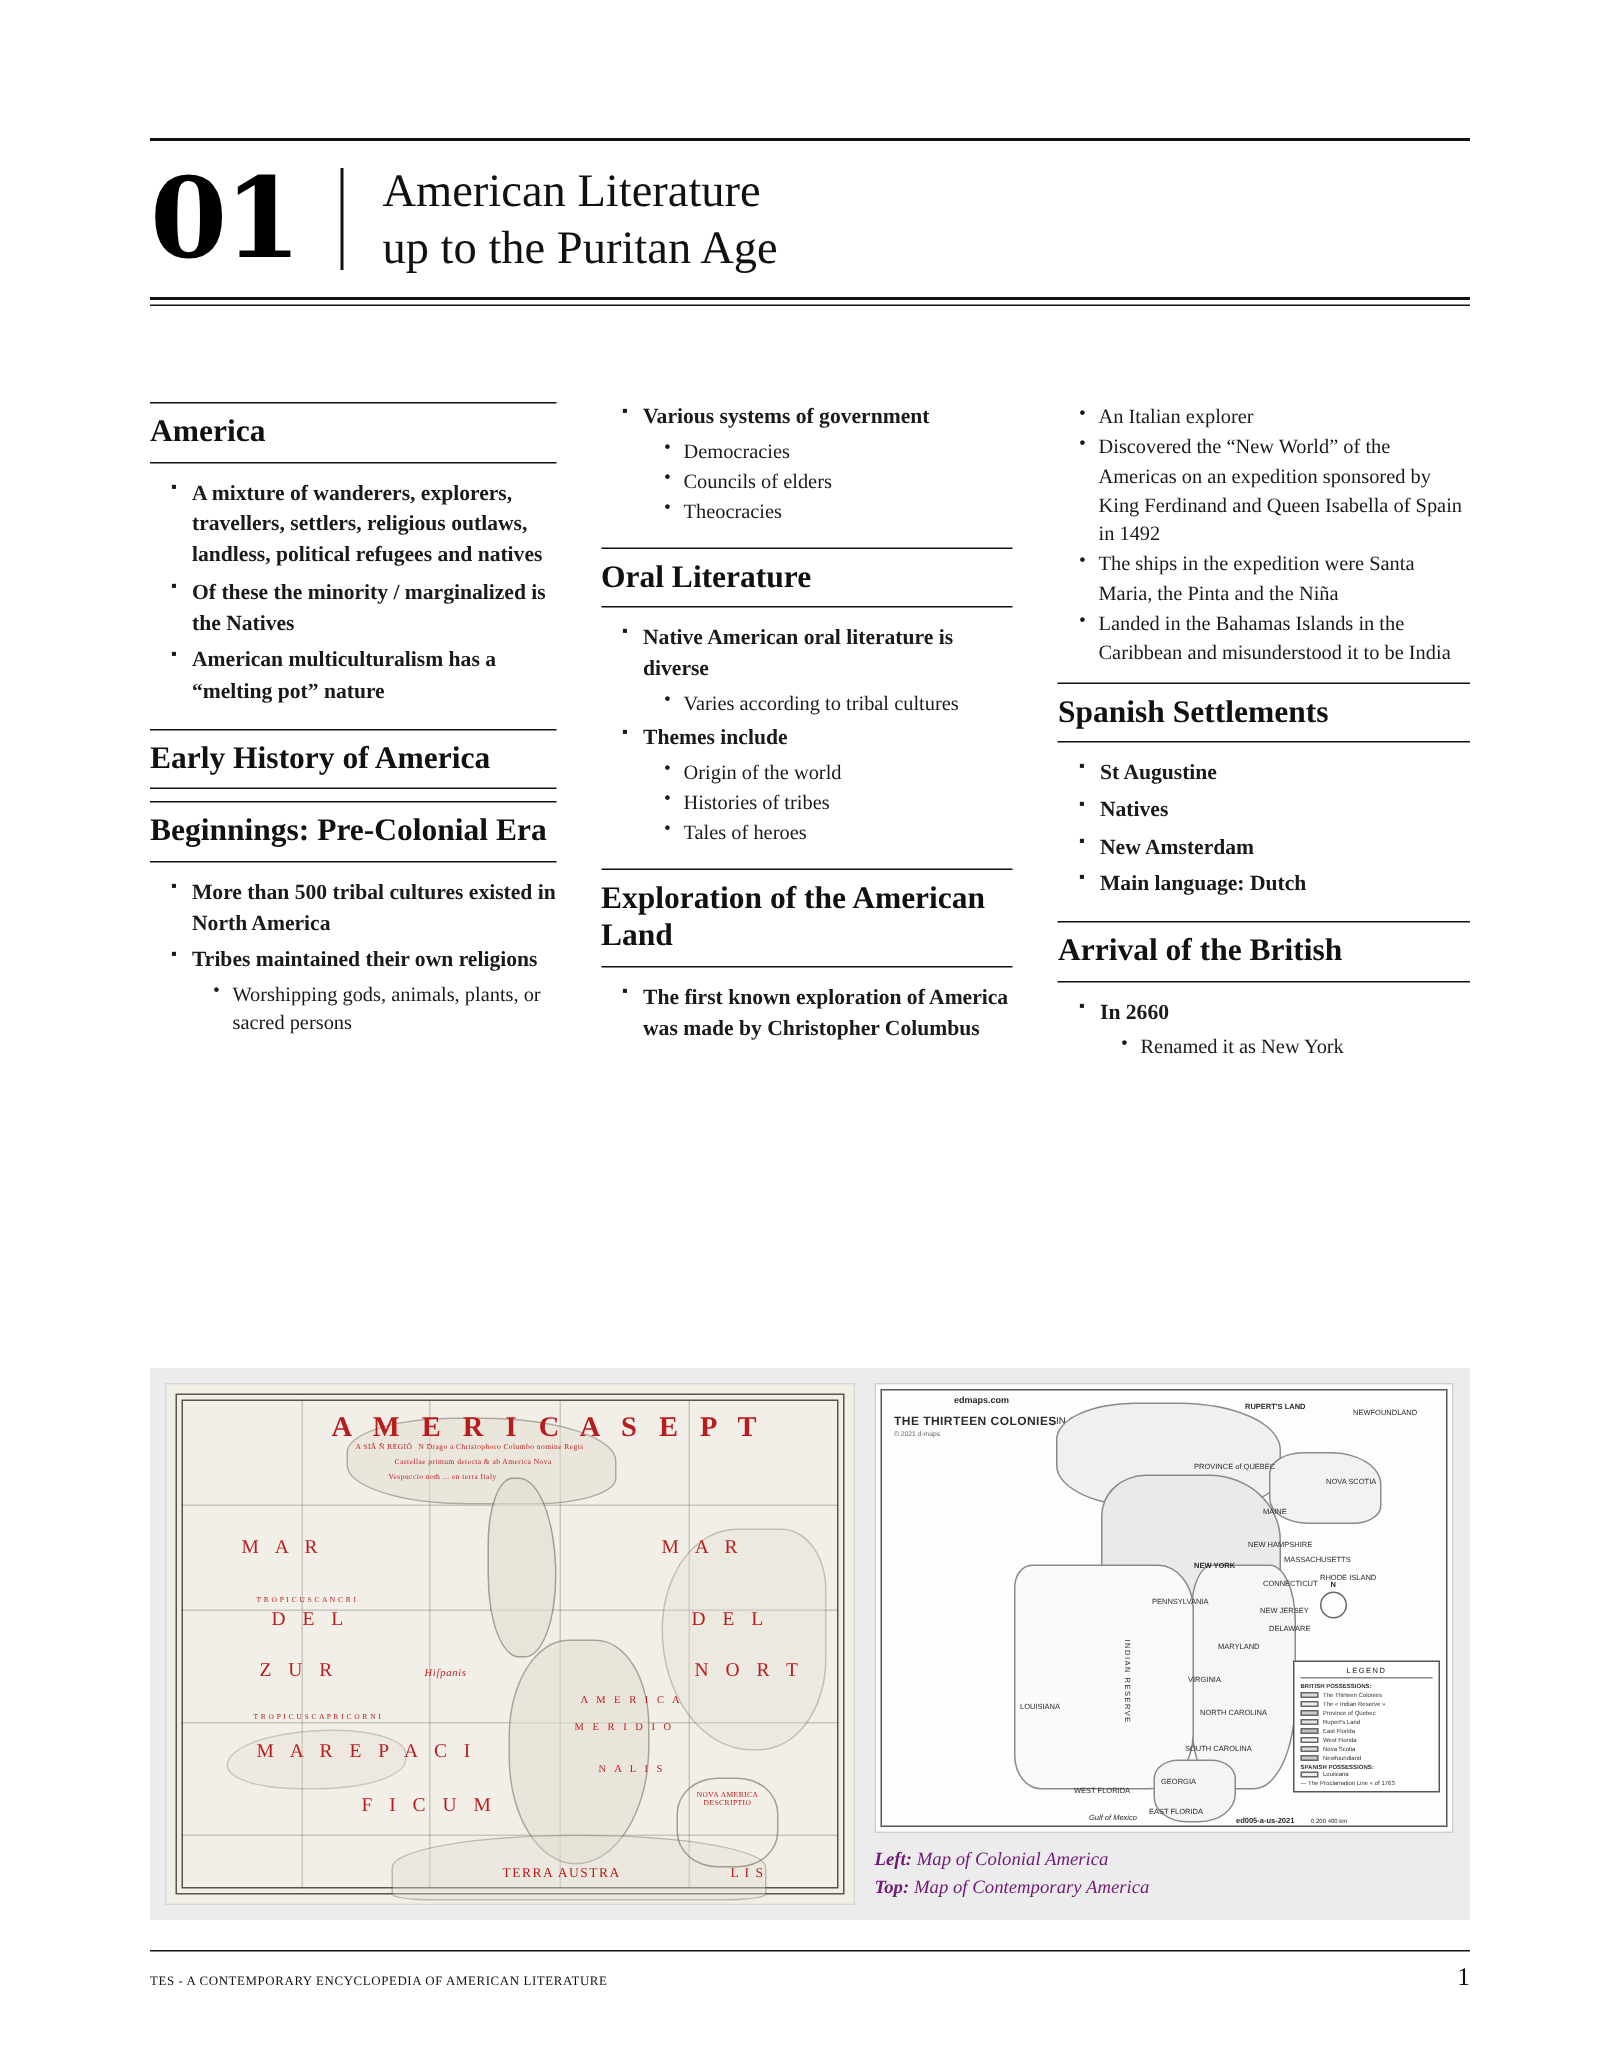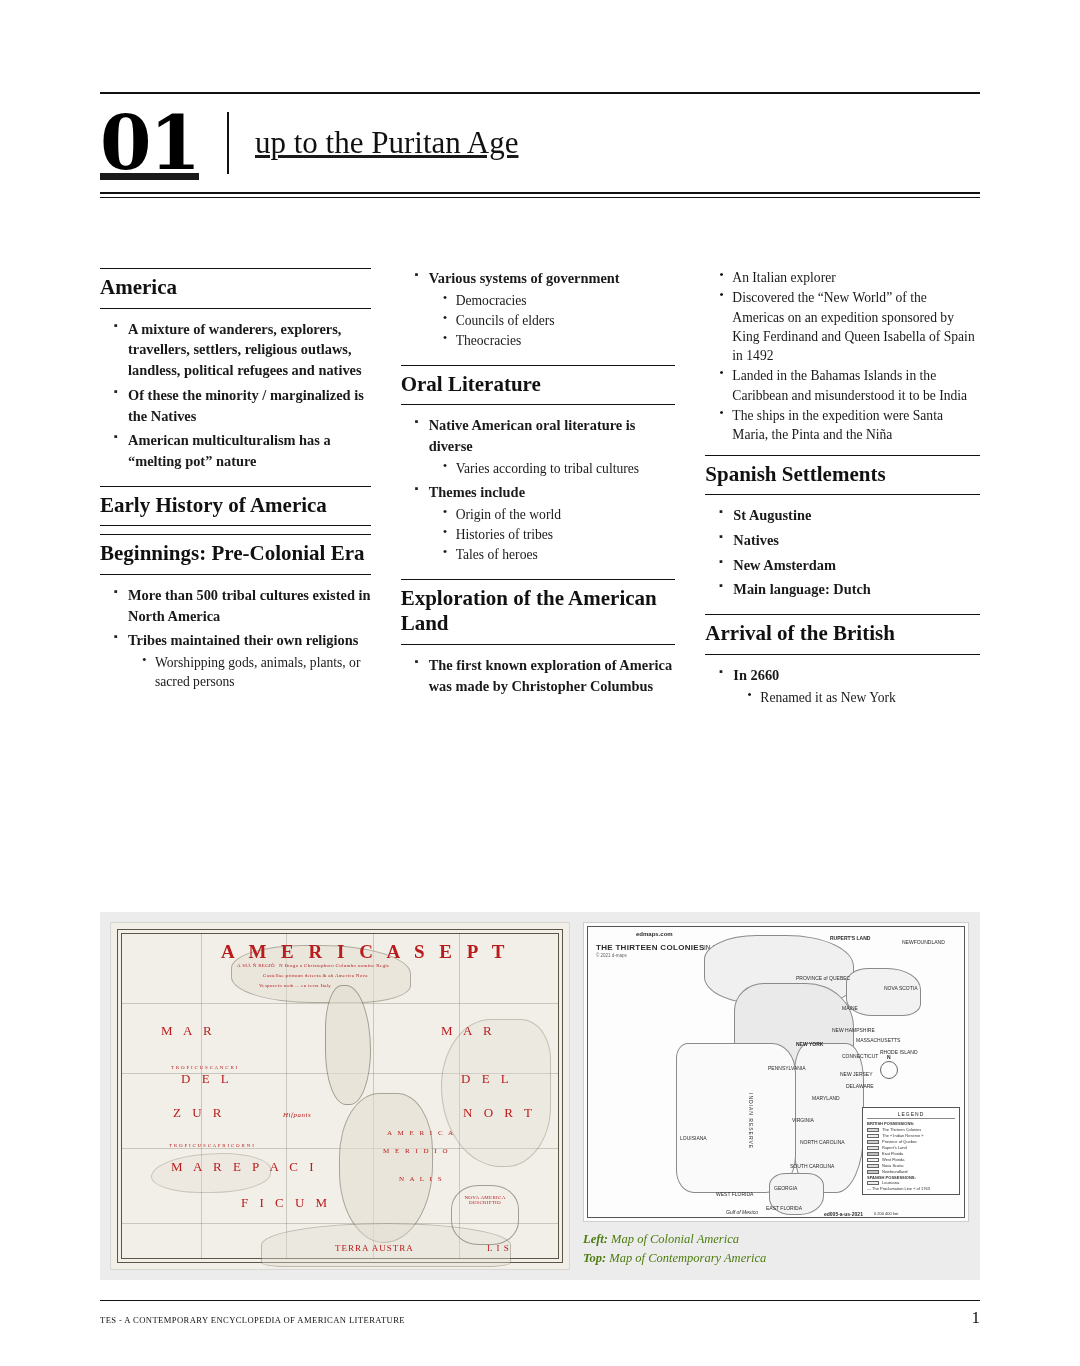--- a/index.html
+++ b/index.html
@@ -41,21 +41,20 @@
   .rule-bottom-inner {
     border-top: 1px solid #111;
     width: 100%;
     margin-top: 3px;
   }
   .title-row {
     display: flex;
     align-items: center;
     padding: 14px 0 8px 0;
     position: relative;
-    text-decoration: underline;
   }
   .chapnum {
     font-family: "DejaVu Serif", serif;
     font-weight: bold;
     font-size: 74px;
     line-height: 0.95;
     letter-spacing: -2px;
     color: #000;
     padding-right: 28px;
   }
@@ -173,21 +172,21 @@
     border: 1px solid #cfcfcf;
   }
   .fig-caption {
     position: absolute;
     left: 483px;
     top: 318px;
     width: 386px;
     font-size: 12.5px;
     font-style: italic;
     line-height: 1.55;
-    color: #4d7c0f;
+    color: #701a75;
   }
   .fig-caption b { font-style: italic; font-weight: bold; }
 
   
   .footer-rule {
     position: absolute;
     left: 100px;
     top: 1300px;
     width: 880px;
     border-top: 1px solid #111;
@@ -288,20 +287,21 @@
 <body>
 
 <div class="page">
 
   <div class="header-wrap">
     <div class="rule-top"></div>
     <div class="title-row">
       <div class="chapnum">01</div>
       <div class="vbar"></div>
       <div class="chaptitle">
+        <div>American Literature</div>
         <div>up to the Puritan Age</div>
       </div>
     </div>
     <div class="rule-bottom"></div>
     <div class="rule-bottom-inner"></div>
   </div>
 
   <div class="cols">
 
     <div class="col left">
@@ -361,22 +361,22 @@
       <h2 class="sec">Exploration of the American Land</h2>
       <ul class="l1">
         <li>The first known exploration of America was made by Christopher Columbus</li>
       </ul>
     </div>
 
     <div class="col right">
       <ul class="l2" style="margin-top:0;padding-left:14px">
         <li>An Italian explorer</li>
         <li>Discovered the “New World” of the Americas on an expedition sponsored by King Ferdinand and Queen Isabella of Spain in 1492</li>
+        <li>The ships in the expedition were Santa Maria, the Pinta and the Niña</li>
         <li>Landed in the Bahamas Islands in the Caribbean and misunderstood it to be India</li>
-        <li>The ships in the expedition were Santa Maria, the Pinta and the Niña</li>
       </ul>
 
       <div class="spacer-sm"></div>
 
       <h2 class="sec">Spanish Settlements</h2>
       <ul class="l1">
         <li>St Augustine</li>
         <li>Natives</li>
         <li>New Amsterdam</li>
         <li>Main language: Dutch</li>

